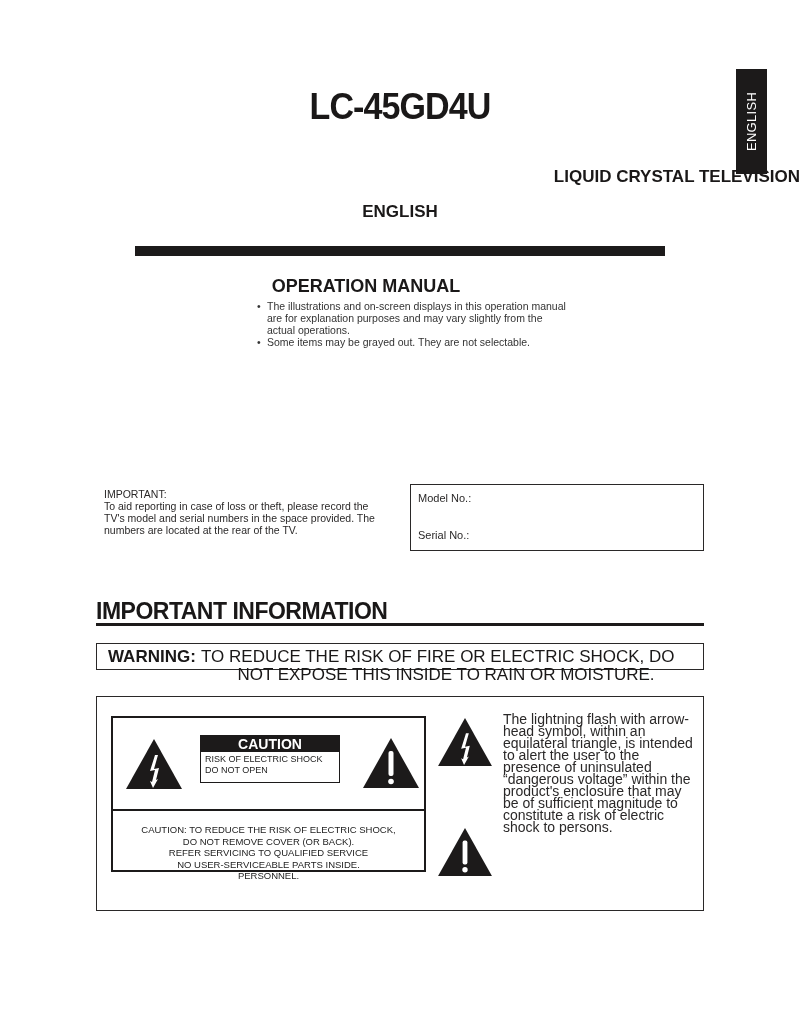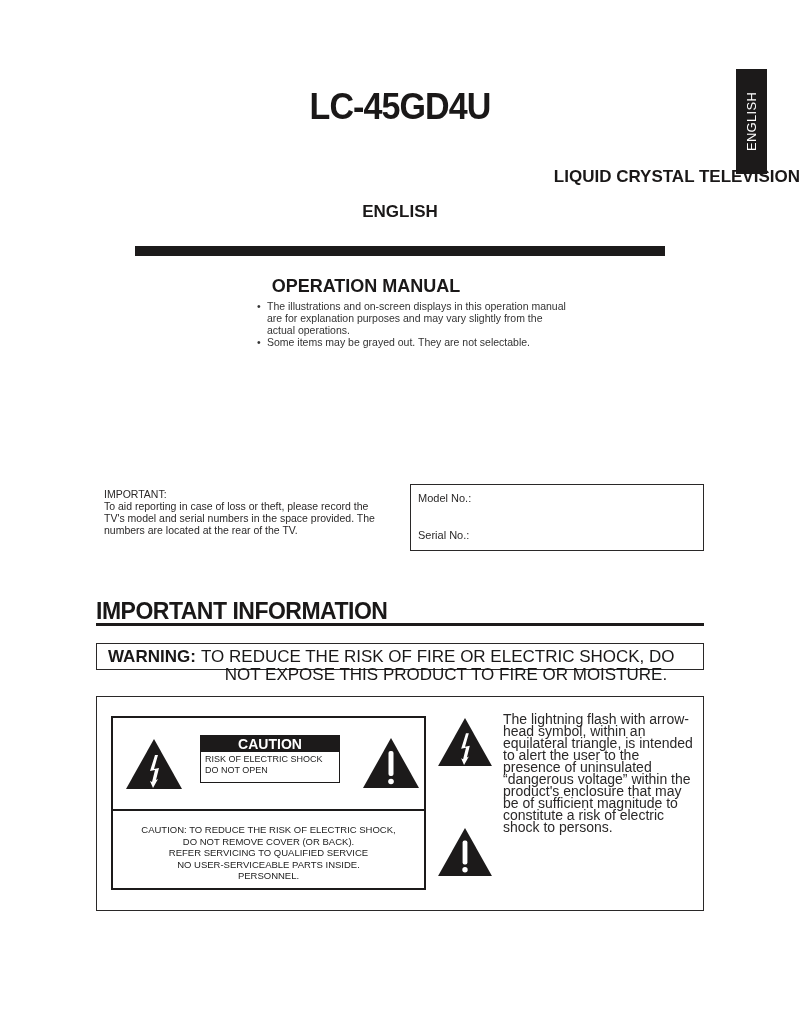--- a/index.html
+++ b/index.html
@@ -75,21 +75,21 @@
   }
   .warning-box .w-line2 {
     position: absolute; left: 104px; top: 21px; width: 490px; text-align: center; font-size: 17px; white-space: nowrap;
   }
 
   .symbols-panel {
     position: absolute; left: 96px; top: 696px; width: 608px; height: 215px;
     border: 1.5px solid #2a2828;
   }
   .caution-frame {
-    position: absolute; left: 14px; top: 19px; width: 315px; height: 174px;
+    position: absolute; left: 14px; top: 19px; width: 315px; height: 156px;
     border: 2.5px solid #1c1a1a;
   }
   .caution-top { position: absolute; left: 0; top: 0; width: 100%; height: 93px; border-bottom: 2.5px solid #1c1a1a; }
   .tri { position: absolute; }
   .tri-left { left: 12px; top: 20px; }
   .tri-right { left: 249px; top: 19px; }
   .caution-label {
     position: absolute; left: 87px; top: 17px; width: 140px; height: 48px;
     border: 1.5px solid #1c1a1a;
   }
@@ -137,21 +137,21 @@
   <div class="lbl model-lbl">Model No.:</div>
   <div class="lbl serial-lbl">Serial No.:</div>
 </div>
 
 <div class="section-title">IMPORTANT INFORMATION</div>
 <div class="section-rule"></div>
 
 <div class="warning-box">
   <div class="w-label">WARNING:</div>
   <div class="w-line1">TO REDUCE THE RISK OF FIRE OR ELECTRIC SHOCK, DO</div>
-  <div class="w-line2">NOT EXPOSE THIS PRODUCT TO FIRE OR MOISTURE.</div>
+  <div class="w-line2">NOT EXPOSE THIS INSIDE TO RAIN OR MOISTURE.</div>
 </div>
 
 <div class="symbols-panel">
   <div class="caution-frame">
     <div class="caution-top">
       <svg class="tri tri-left" width="58" height="52" viewBox="0 0 58 52">
         <polygon points="29,1 57,51 1,51" fill="#1c1a1a"></polygon>
         <polygon points="30,17 25,33 30,32 27,44 25,43 28,50 33,41 31,42 34,30 29,31 33,17" fill="#fff"></polygon>
       </svg>
       <div class="caution-label">

